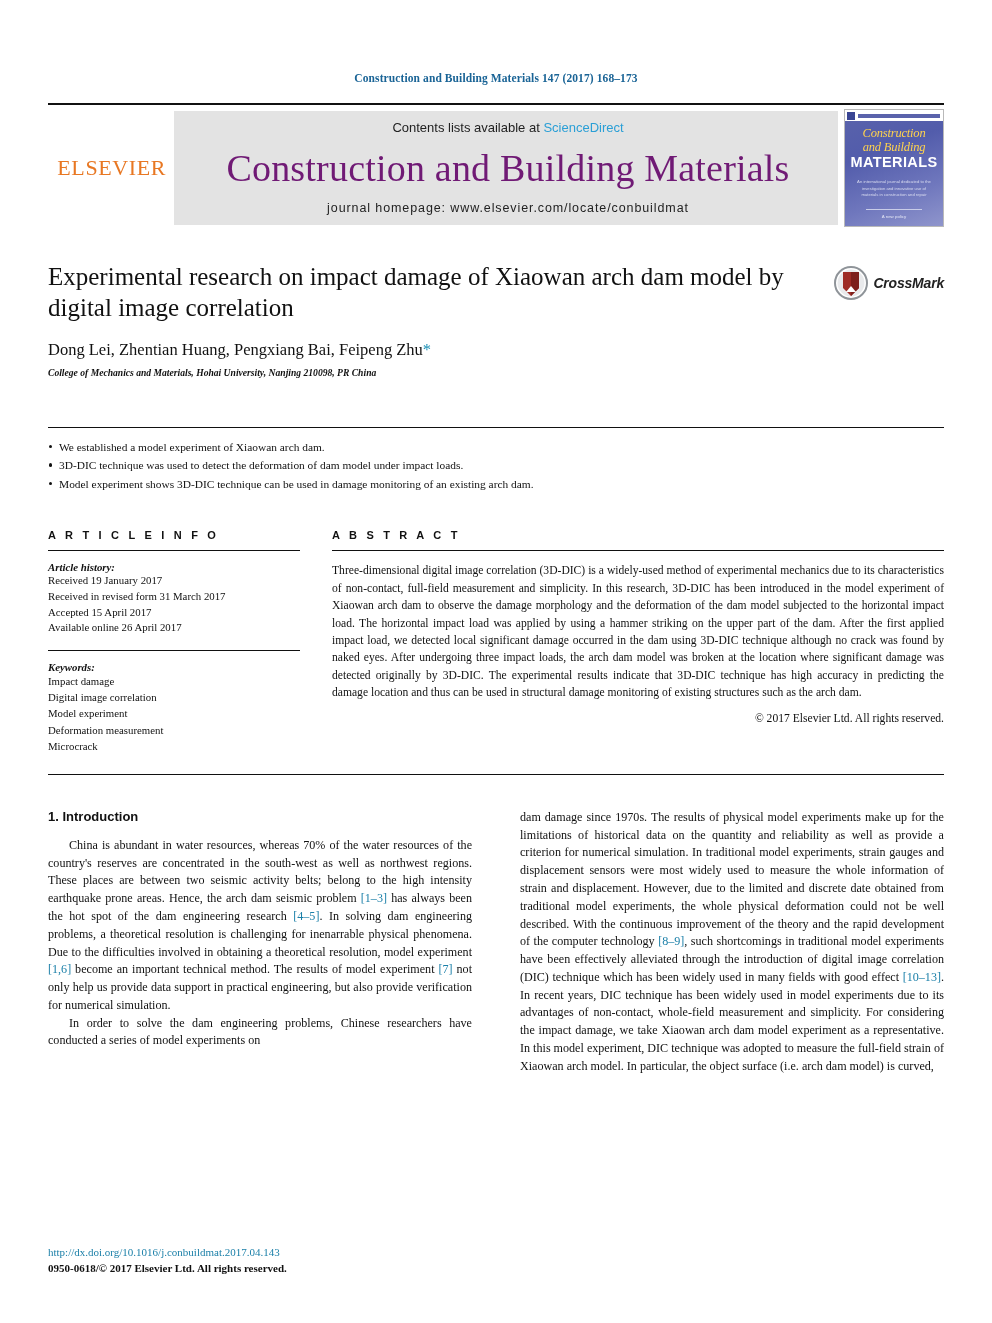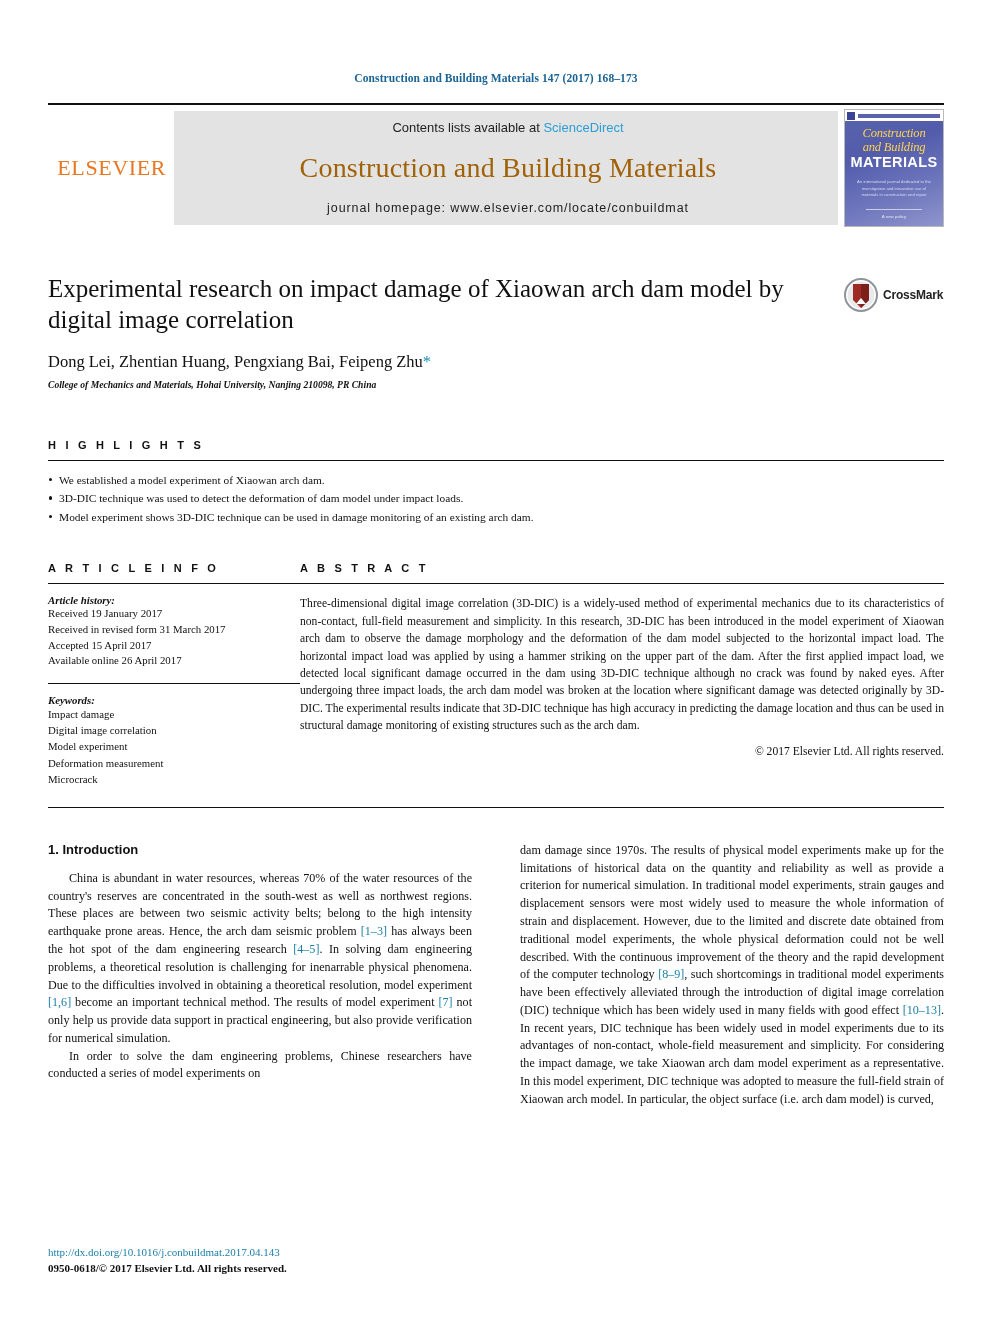--- a/index.html
+++ b/index.html
@@ -75,22 +75,22 @@
   .contents-line {
     font-family: "Liberation Sans", sans-serif;
     font-size: 13px;
     color: #222;
   }
   .contents-line .sd {
     color: #2a9fd6;
   }
   .journal-title {
     font-family: "Liberation Serif", serif;
-    font-size: 28px;
-    color: #a16207;
+    font-size: 38px;
+    color: #701a75;
     letter-spacing: 0.2px;
   }
   .homepage-line {
     font-family: "Liberation Sans", sans-serif;
     font-size: 12.5px;
     color: #222;
     letter-spacing: 0.9px;
   }
   .cover-thumb {
     flex: 0 0 100px;
@@ -151,21 +151,21 @@
   }
   .cover-foot .rule {
     width: 58%; height: 1px; background: #c9cde8; margin: 0 auto 4px auto;
   }
   .cover-foot .txt {
     color: #e4e6f5; font-size: 4.4px; font-family: "Liberation Sans", sans-serif;
   }
 
   
   .title-block {
-    margin-top: 43px;
+    margin-top: 31px;
     display: flex;
     align-items: flex-start;
   }
   .title-main { flex: 1; padding-right: 16px; }
   .art-title {
     font-size: 25px;
     line-height: 1.22;
     color: #111;
     font-family: "Liberation Serif", serif;
     margin: 0;
@@ -188,24 +188,25 @@
   }
   .crossmark {
     flex: 0 0 100px;
     display: flex;
     align-items: center;
     gap: 5px;
     padding-top: 4px;
   }
   .cm-label {
     font-family: "Liberation Sans", sans-serif;
-    font-size: 12px;
+    font-size: 14px;
     font-weight: bold;
     color: #222;
     letter-spacing: -0.2px;
+    font-style: italic;
   }
 
   
   .section-head {
     font-family: "Liberation Sans", sans-serif;
     font-weight: bold;
     font-size: 11px;
     letter-spacing: 3.2px;
     color: #111;
   }
@@ -236,20 +237,21 @@
     width: 3.4px;
     height: 3.4px;
     border-radius: 50%;
     background: #111;
   }
 
   
   .info-abstract {
     margin-top: 36px;
     display: flex;
+    gap: 32px;
   }
   .col-info { flex: 0 0 252px; }
   .col-abs  { flex: 1; }
   .sub-rule {
     border-bottom: 1.1px solid #111;
     margin-top: 9px;
   }
   .thin-rule {
     border-bottom: 0.7px solid #111;
     margin: 14px 0 0 0;
@@ -426,21 +428,20 @@
         <circle cx="17" cy="17" r="13.5" fill="#e9eaec"></circle>
         <path d="M9 6 h16 v16 l-8 8 l-8 -8 z" fill="#9e2b25"></path>
         <path d="M17 6 h8 v16 l-8 8 z" fill="#7d1f1b"></path>
         <path d="M12 26 l5 -6 l5 6 z" fill="#ffffff"></path>
       </svg>
       <span class="cm-label">CrossMark</span>
     </div>
   </div>
 
   <div class="highlights">
-    <div class="section-head">H I G H L I G H T S</div>
     <div class="rule-under"></div>
     <ul class="hl-list">
       <li>We established a model experiment of Xiaowan arch dam.</li>
       <li>3D-DIC technique was used to detect the deformation of dam model under impact loads.</li>
       <li>Model experiment shows 3D-DIC technique can be used in damage monitoring of an existing arch dam.</li>
     </ul>
   </div>
 
   <div class="info-abstract">
     <div class="col-info">

